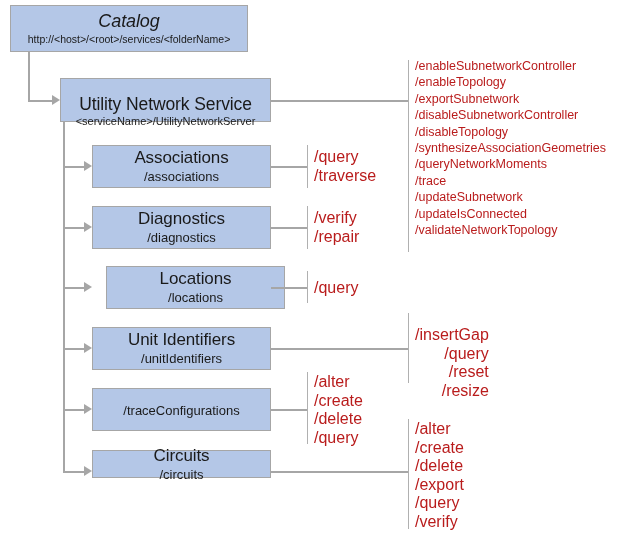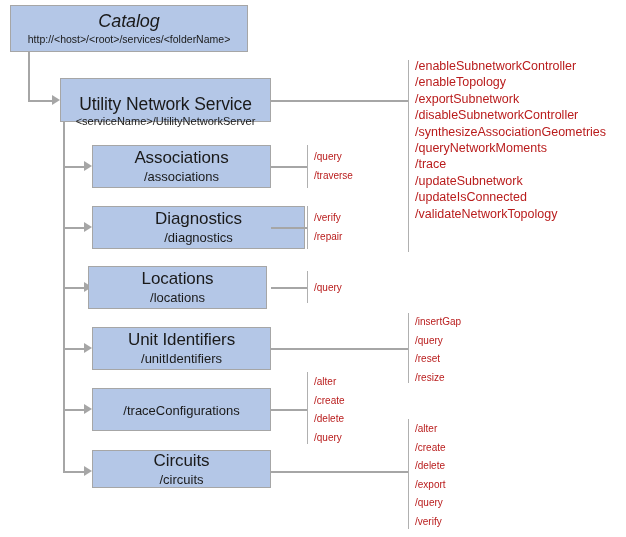--- a/index.html
+++ b/index.html
@@ -78,21 +78,21 @@
 
   
   .oplist {
     position: absolute;
     color: #b91c1c;
     font-size: 12.5px;
     line-height: 16.4px;
     white-space: nowrap;
   }
   .oplist .op { display: block; }
-  .oplist.spaced { line-height: 18.5px; font-size: 10px; }
+  .oplist.spaced { line-height: 18.5px; font-size: 16px; }
 </style>
 </head>
 <body>
 
 <div id="diagram">
 
   <div class="node root" style="left:10px; top:5px; width:238px; height:47px;">
     <span class="node-title">Catalog</span>
     <span class="node-sub">http://&lt;host&gt;/&lt;root&gt;/services/&lt;folderName&gt;</span>
   </div>
@@ -106,20 +106,21 @@
     <span class="node-sub">&lt;serviceName&gt;/UtilityNetworkServer</span>
   </div>
 
   <div class="hline" style="left:271px; top:100px; width:137px;"></div>
   <div class="opbar" style="left:408px; top:60px; height:192px;"></div>
   <div class="oplist" style="left:415px; top:58px;">
     <span class="op">/enableSubnetworkController</span>
     <span class="op">/enableTopology</span>
     <span class="op">/exportSubnetwork</span>
     <span class="op">/disableSubnetworkController</span>
+    <span class="op">/disableTopology</span>
     <span class="op">/synthesizeAssociationGeometries</span>
     <span class="op">/queryNetworkMoments</span>
     <span class="op">/trace</span>
     <span class="op">/updateSubnetwork</span>
     <span class="op">/updateIsConnected</span>
     <span class="op">/validateNetworkTopology</span>
   </div>
 
   <div class="vline" style="left:63px; top:122px; height:349px;"></div>
 
@@ -145,67 +146,67 @@
     <span class="node-title">Associations</span>
     <span class="node-sub">/associations</span>
   </div>
   <div class="hline" style="left:271px; top:166px; width:36px;"></div>
   <div class="opbar" style="left:307px; top:145px; height:43px;"></div>
   <div class="oplist spaced" style="left:314px; top:148px;">
     <span class="op">/query</span>
     <span class="op">/traverse</span>
   </div>
 
-  <div class="node" style="left:92px; top:206px; width:213px; height:43px;">
+  <div class="node" style="left:92px; top:206px; width:179px; height:43px;">
     <span class="node-title">Diagnostics</span>
     <span class="node-sub">/diagnostics</span>
   </div>
   <div class="hline" style="left:271px; top:227px; width:36px;"></div>
   <div class="opbar" style="left:307px; top:206px; height:43px;"></div>
   <div class="oplist spaced" style="left:314px; top:209px;">
     <span class="op">/verify</span>
     <span class="op">/repair</span>
   </div>
 
-  <div class="node" style="left:88px; top:266px; width:179px; height:43px;">
+  <div class="node" style="left:106px; top:266px; width:179px; height:43px;">
     <span class="node-title">Locations</span>
     <span class="node-sub">/locations</span>
   </div>
   <div class="hline" style="left:271px; top:287px; width:36px;"></div>
   <div class="opbar" style="left:307px; top:271px; height:32px;"></div>
   <div class="oplist spaced" style="left:314px; top:279px;">
     <span class="op">/query</span>
   </div>
 
   <div class="node" style="left:92px; top:327px; width:179px; height:43px;">
     <span class="node-title">Unit Identifiers</span>
     <span class="node-sub">/unitIdentifiers</span>
   </div>
   <div class="hline" style="left:271px; top:348px; width:137px;"></div>
   <div class="opbar" style="left:408px; top:313px; height:70px;"></div>
-  <div class="oplist spaced" style="left:415px; top:313px;">
+  <div class="oplist spaced" style="left:415px; top:326px;text-align:right;">
     <span class="op">/insertGap</span>
     <span class="op">/query</span>
     <span class="op">/reset</span>
     <span class="op">/resize</span>
   </div>
 
   <div class="node" style="left:92px; top:388px; width:179px; height:43px;">
     <span class="node-sub">/traceConfigurations</span>
   </div>
   <div class="hline" style="left:271px; top:409px; width:36px;"></div>
   <div class="opbar" style="left:307px; top:372px; height:72px;"></div>
   <div class="oplist spaced" style="left:314px; top:373px;">
     <span class="op">/alter</span>
     <span class="op">/create</span>
     <span class="op">/delete</span>
     <span class="op">/query</span>
   </div>
 
-  <div class="node" style="left:92px; top:450px; width:179px; height:38px;">
+  <div class="node" style="left:92px; top:450px; width:179px; height:28px;">
     <span class="node-title">Circuits</span>
     <span class="node-sub">/circuits</span>
   </div>
   <div class="hline" style="left:271px; top:471px; width:137px;"></div>
   <div class="opbar" style="left:408px; top:419px; height:110px;"></div>
   <div class="oplist spaced" style="left:415px; top:420px;">
     <span class="op">/alter</span>
     <span class="op">/create</span>
     <span class="op">/delete</span>
     <span class="op">/export</span>

